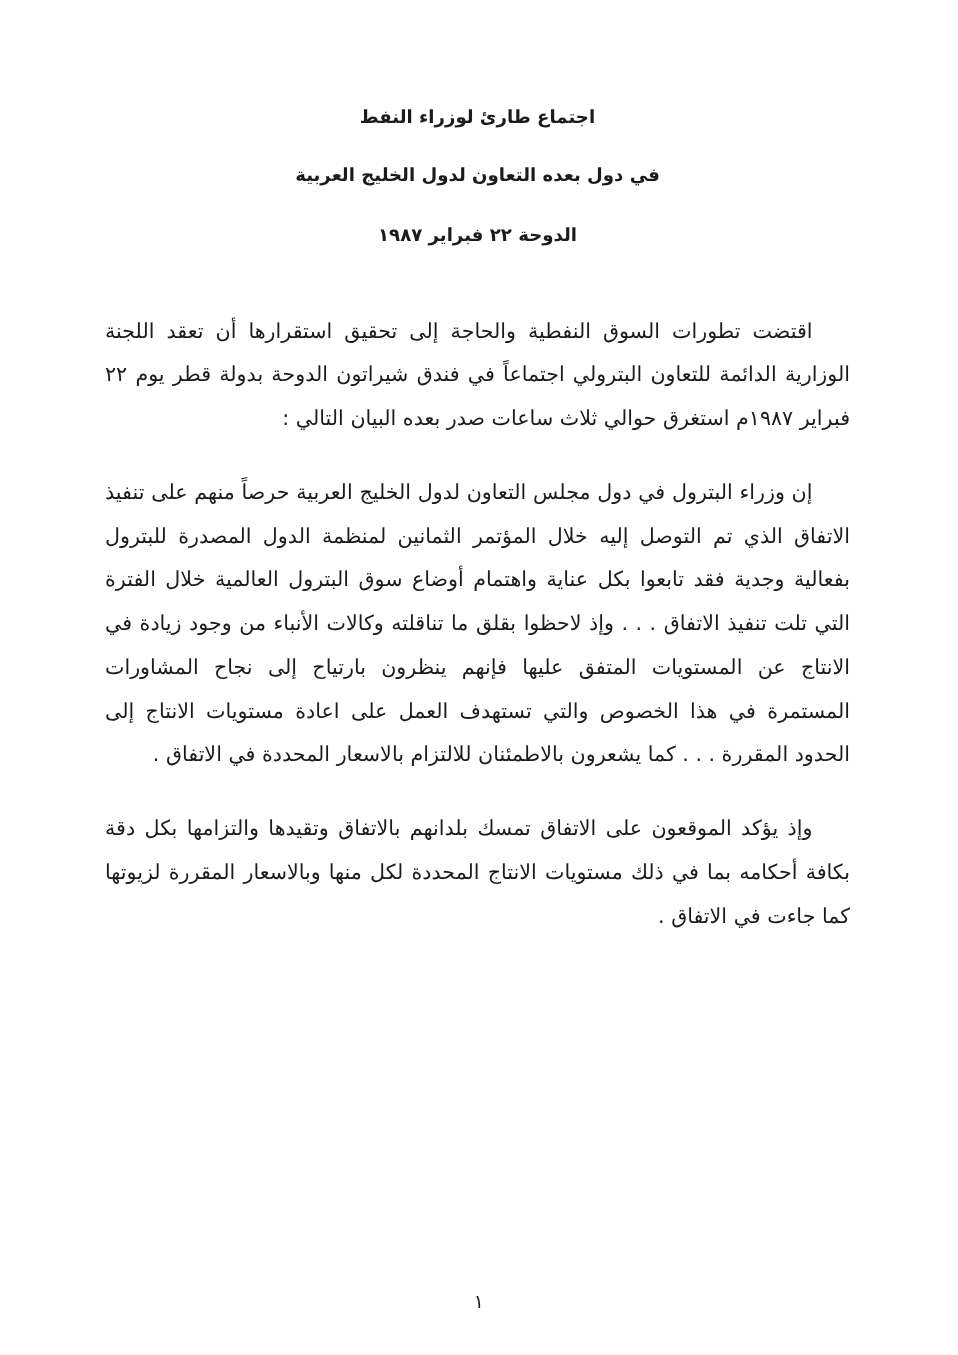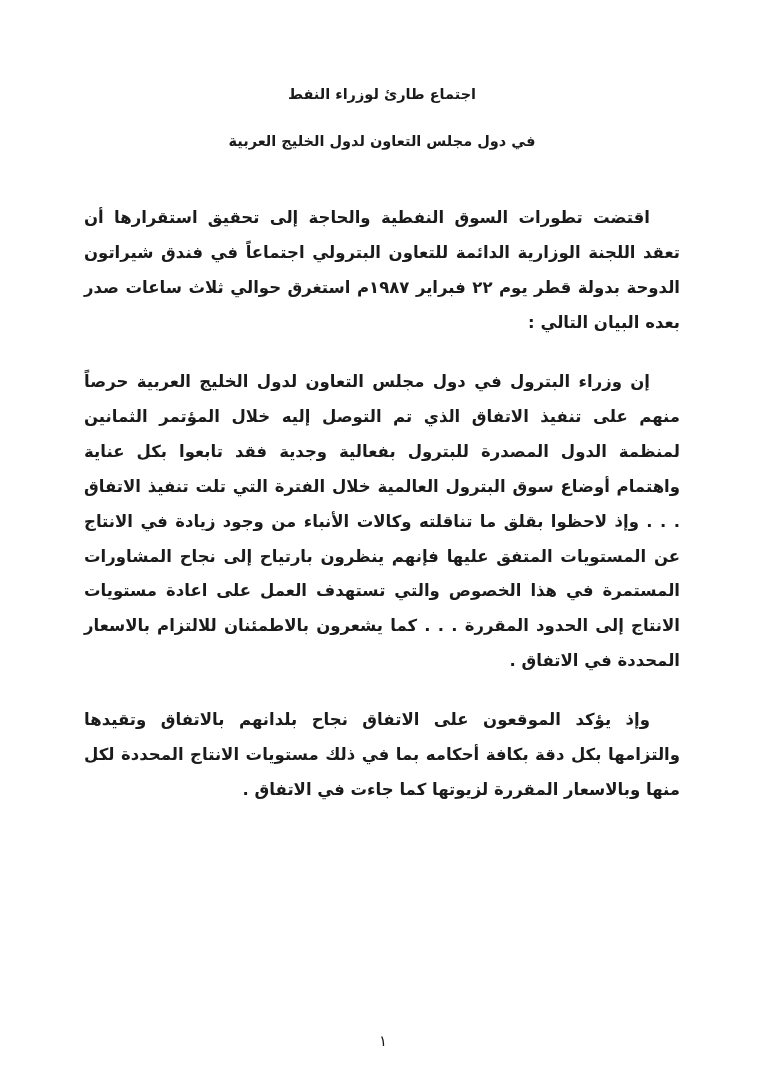--- a/index.html
+++ b/index.html
@@ -39,47 +39,47 @@
   }
   .body-text {
     font-size: 16.5px;
     line-height: 2.12;
     text-align: justify;
     text-justify: inter-word;
   }
   .para {
     margin: 0 0 24px 0;
     text-indent: 30px;
-    font-weight: bold;
   }
   .page-footer {
     position: absolute;
     bottom: 34px;
     left: 0;
     right: 0;
     text-align: center;
   }
   .page-number {
     font-size: 15px;
     color: #1b1b1b;
   }
 </style>
 </head>
 <body>
 
 <div class="page">
 
   <header class="title-block">
     <div class="title-line">اجتماع طارئ لوزراء النفط</div>
-    <div class="title-line">في دول مجلس التعاون لدول الخليج العربية</div>
+    <div class="title-line">في دول بعده التعاون لدول الخليج العربية</div>
+    <div class="title-line">الدوحة ٢٢ فبراير ١٩٨٧</div>
   </header>
 
   <main class="body-text">
     <p class="para">اقتضت تطورات السوق النفطية والحاجة إلى تحقيق استقرارها أن تعقد اللجنة الوزارية الدائمة للتعاون البترولي اجتماعاً في فندق شيراتون الدوحة بدولة قطر يوم ٢٢ فبراير ١٩٨٧م استغرق حوالي ثلاث ساعات صدر بعده البيان التالي :</p>
     <p class="para">إن وزراء البترول في دول مجلس التعاون لدول الخليج العربية حرصاً منهم على تنفيذ الاتفاق الذي تم التوصل إليه خلال المؤتمر الثمانين لمنظمة الدول المصدرة للبترول بفعالية وجدية فقد تابعوا بكل عناية واهتمام أوضاع سوق البترول العالمية خلال الفترة التي تلت تنفيذ الاتفاق . . . وإذ لاحظوا بقلق ما تناقلته وكالات الأنباء من وجود زيادة في الانتاج عن المستويات المتفق عليها فإنهم ينظرون بارتياح إلى نجاح المشاورات المستمرة في هذا الخصوص والتي تستهدف العمل على اعادة مستويات الانتاج إلى الحدود المقررة . . . كما يشعرون بالاطمئنان للالتزام بالاسعار المحددة في الاتفاق .</p>
-    <p class="para">وإذ يؤكد الموقعون على الاتفاق نجاح بلدانهم بالاتفاق وتقيدها والتزامها بكل دقة بكافة أحكامه بما في ذلك مستويات الانتاج المحددة لكل منها وبالاسعار المقررة لزيوتها كما جاءت في الاتفاق .</p>
+    <p class="para">وإذ يؤكد الموقعون على الاتفاق تمسك بلدانهم بالاتفاق وتقيدها والتزامها بكل دقة بكافة أحكامه بما في ذلك مستويات الانتاج المحددة لكل منها وبالاسعار المقررة لزيوتها كما جاءت في الاتفاق .</p>
   </main>
 
   <footer class="page-footer">
     <span class="page-number">١</span>
   </footer>
 
 </div>
 
 </body></html>

